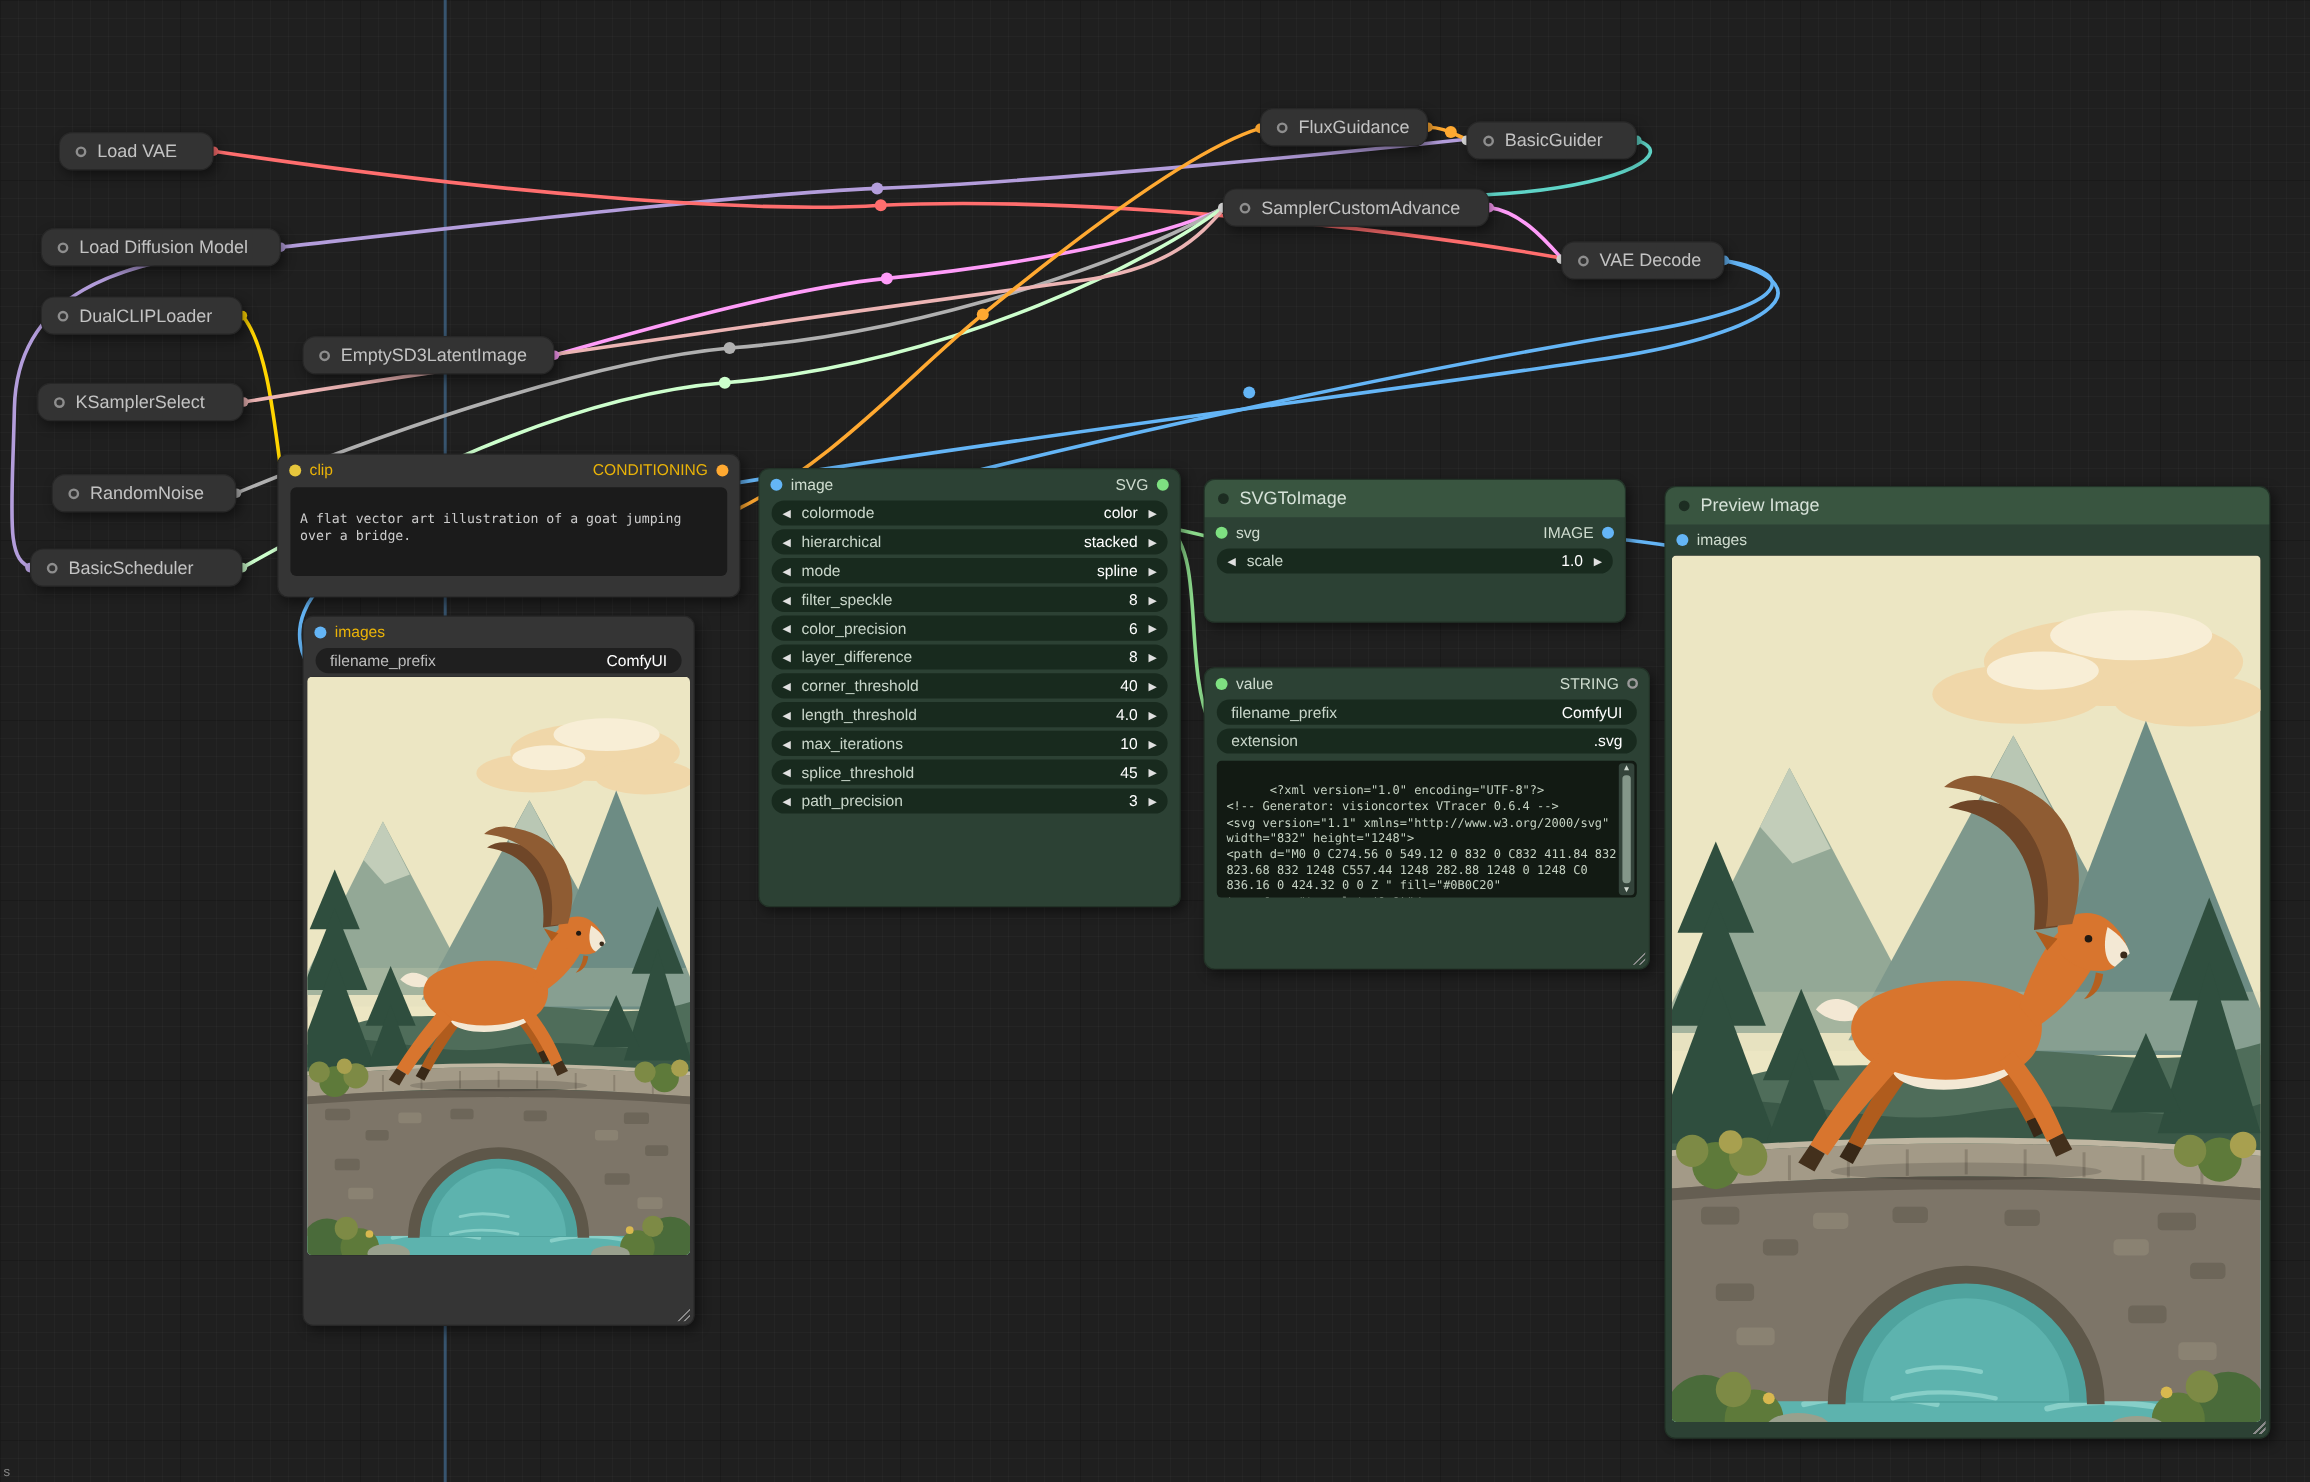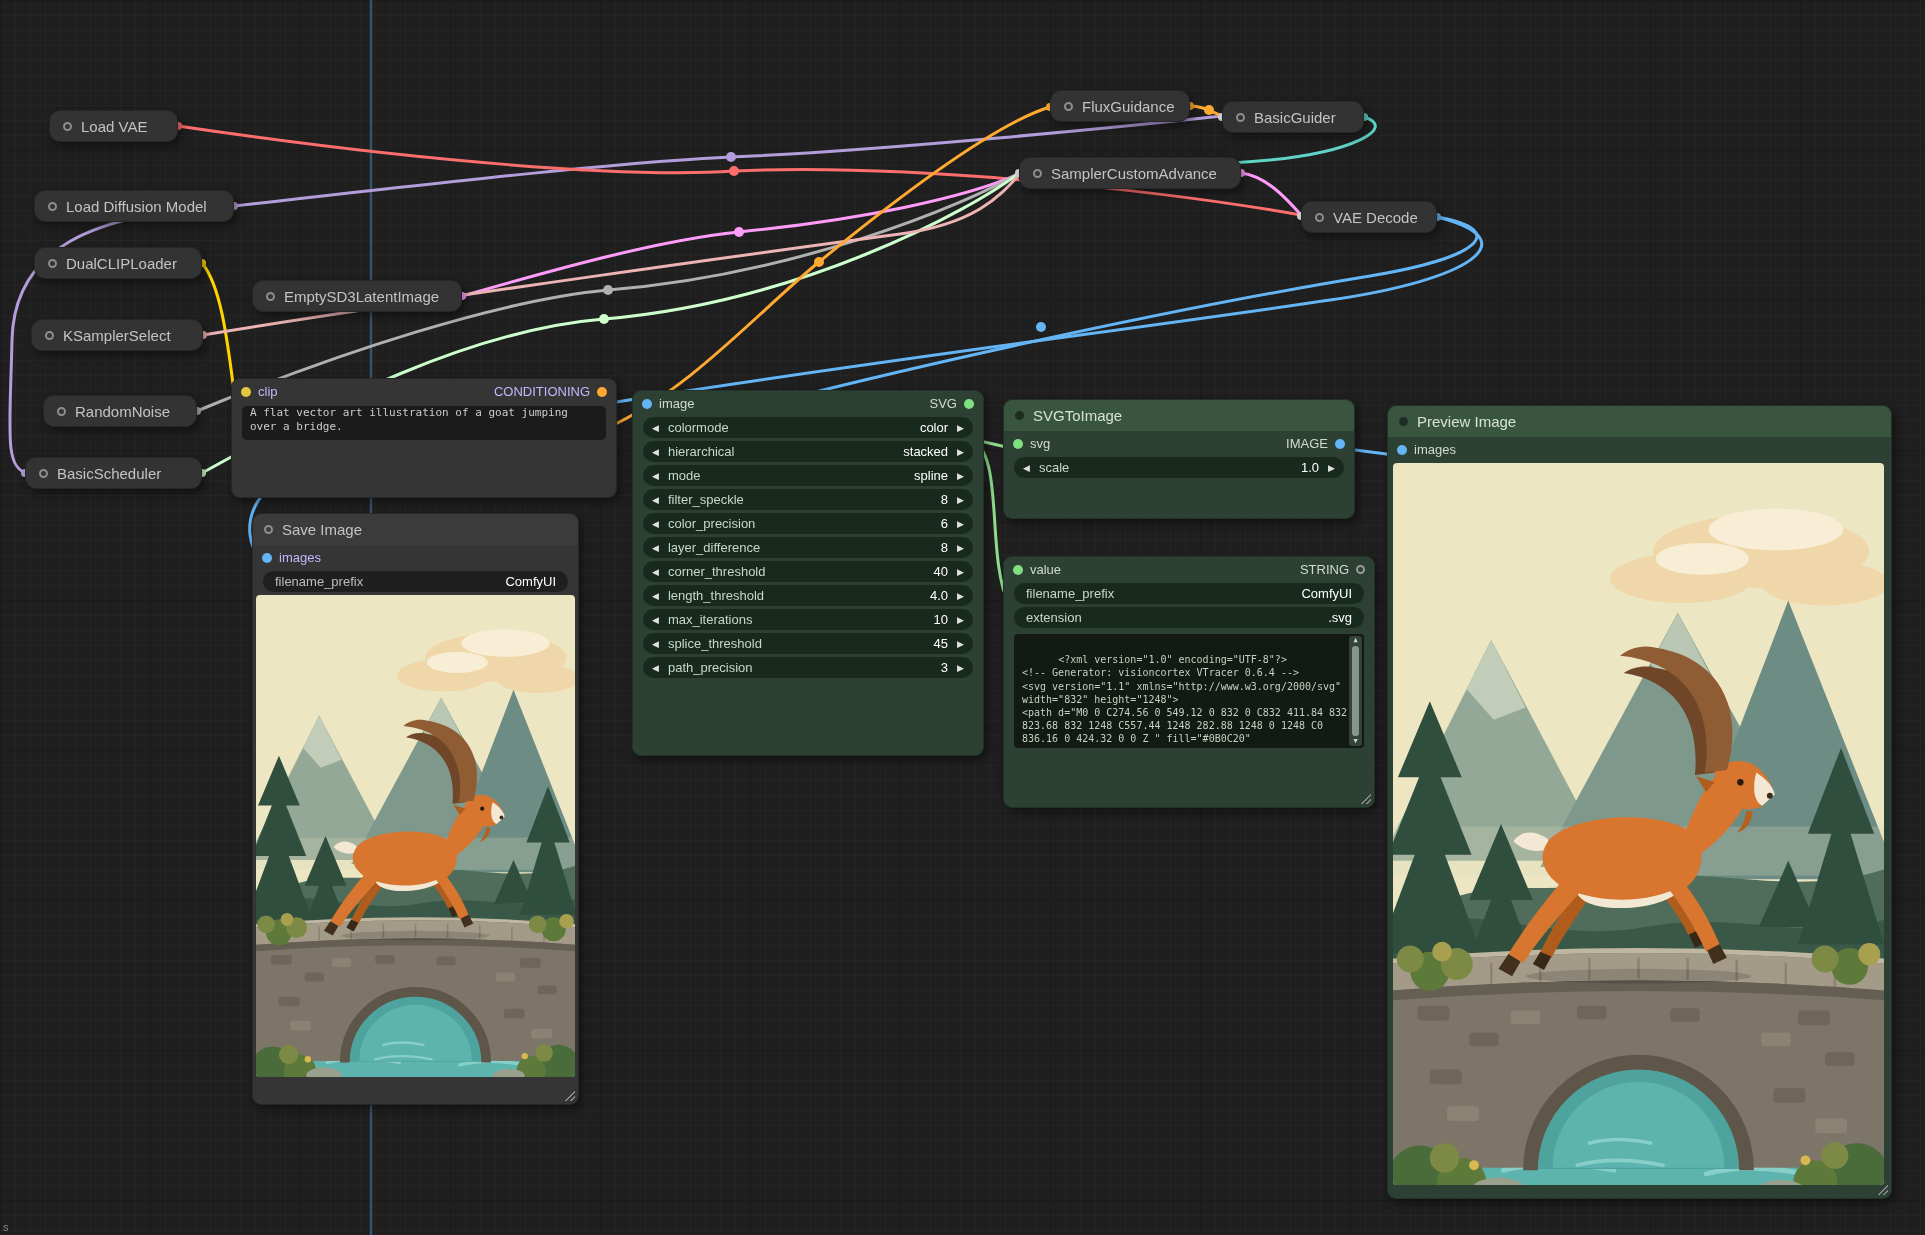--- a/index.html
+++ b/index.html
@@ -22,38 +22,38 @@
     background:#333333;border:1px solid #272727;border-radius:11px;box-sizing:border-box;}
   .node-header{display:flex;align-items:center;gap:9px;height:31px;padding:0 11px;
     border-radius:9px 9px 0 0;}
   .gray .node-header{background:#3b3b3b;}
   .green .node-header{background:#395540;}
   .cdot{width:9px;height:9px;border-radius:50%;border:2px solid #8e8e8e;box-sizing:border-box;flex:none;}
   .green .cdot{border-color:#1d2d22;background:#1d2d22;}
   .node-title{font-size:15px;color:#c3c3c3;white-space:nowrap;}
   .green .node-title{color:#d6e2d8;}
   .ports{display:flex;justify-content:space-between;align-items:center;padding:5px 9px 3px 9px;
-    font-size:13px;color:#c4b5fd;}
+    font-size:13px;color:#eab308;}
   .green .ports{color:#cfdccf;}
   .port{display:flex;align-items:center;gap:7px;}
   .dot{width:10px;height:10px;border-radius:50%;flex:none;}
   .dot-clip{background:#e6c63c;}
   .dot-cond{background:#ffa931;}
   .dot-image{background:#64b5f6;}
   .dot-svg{background:#7ee081;}
   .dot-ring{width:9px;height:9px;border:2px solid #9a9a9a;background:transparent;box-sizing:border-box;}
   .pill{display:flex;align-items:center;height:21px;background:#182a1e;border-radius:11px;
     margin:3px 10px;padding:0 9px;font-size:13px;color:#c9d6ca;}
   .gray .pill{background:#1f1f1f;color:#bdbdbd;}
   .arrow{font-size:9px;color:#e0e0e0;flex:none;}
   .w-label{margin-left:9px;white-space:nowrap;}
   .pill.noarrow .w-label{margin-left:3px;}
   .w-value{margin-left:auto;margin-right:9px;color:#fff;white-space:nowrap;}
   .pill.noarrow .w-value{margin-right:3px;}
-  .textbox{margin:4px 10px;background:#1b1b1b;border-radius:5px;padding:0 8px;
+  .textbox{margin:4px 10px;background:#1b1b1b;border-radius:5px;padding:20px 8px;
     font-family:"DejaVu Sans Mono",monospace;font-size:11px;line-height:1.3;color:#cccccc;
     white-space:pre-wrap;overflow:hidden;}
   .xmlbox{position:relative;margin:6px 10px;background:#121a13;border-radius:4px;
     padding:6px 20px 6px 8px;font-family:"DejaVu Sans Mono",monospace;font-size:10px;
     line-height:1.32;color:#c4d1c2;white-space:pre;overflow:hidden;height:114px;box-sizing:border-box;}
   .sb{position:absolute;top:2px;right:2px;bottom:2px;width:13px;background:#33433a;border-radius:3px;
     display:flex;flex-direction:column;align-items:center;justify-content:space-between;padding:1px 0;box-sizing:border-box;}
   .sb-arrow{font-size:7px;color:#cfd8cf;line-height:1;}
   .sb-thumb{flex:1;width:7px;margin:2px 0;background:#84978a;border-radius:3px;}
   .img-wrap{margin:3px;border-radius:4px;overflow:hidden;line-height:0;background:#222;}
@@ -295,24 +295,20 @@
       </div>
       <div class="port">
         <span>CONDITIONING</span>
         <span class="dot dot-cond"></span>
       </div>
     </div>
     <div class="textbox" style="height:34px">A flat vector art illustration of a goat jumping over a bridge.</div>
   </div>
 
   <div class="node gray" style="left:252px;top:513px;width:325px;height:590px">
-    <div class="node-header">
-      <span class="cdot"></span>
-      <span class="node-title">Save Image</span>
-    </div>
     <div class="ports" style="justify-content:flex-start">
       <div class="port">
         <span class="dot dot-image"></span>
         <span>images</span>
       </div>
     </div>
     <div class="pill noarrow">
       <span class="w-label">filename_prefix</span>
       <span class="w-value">ComfyUI</span>
     </div>

